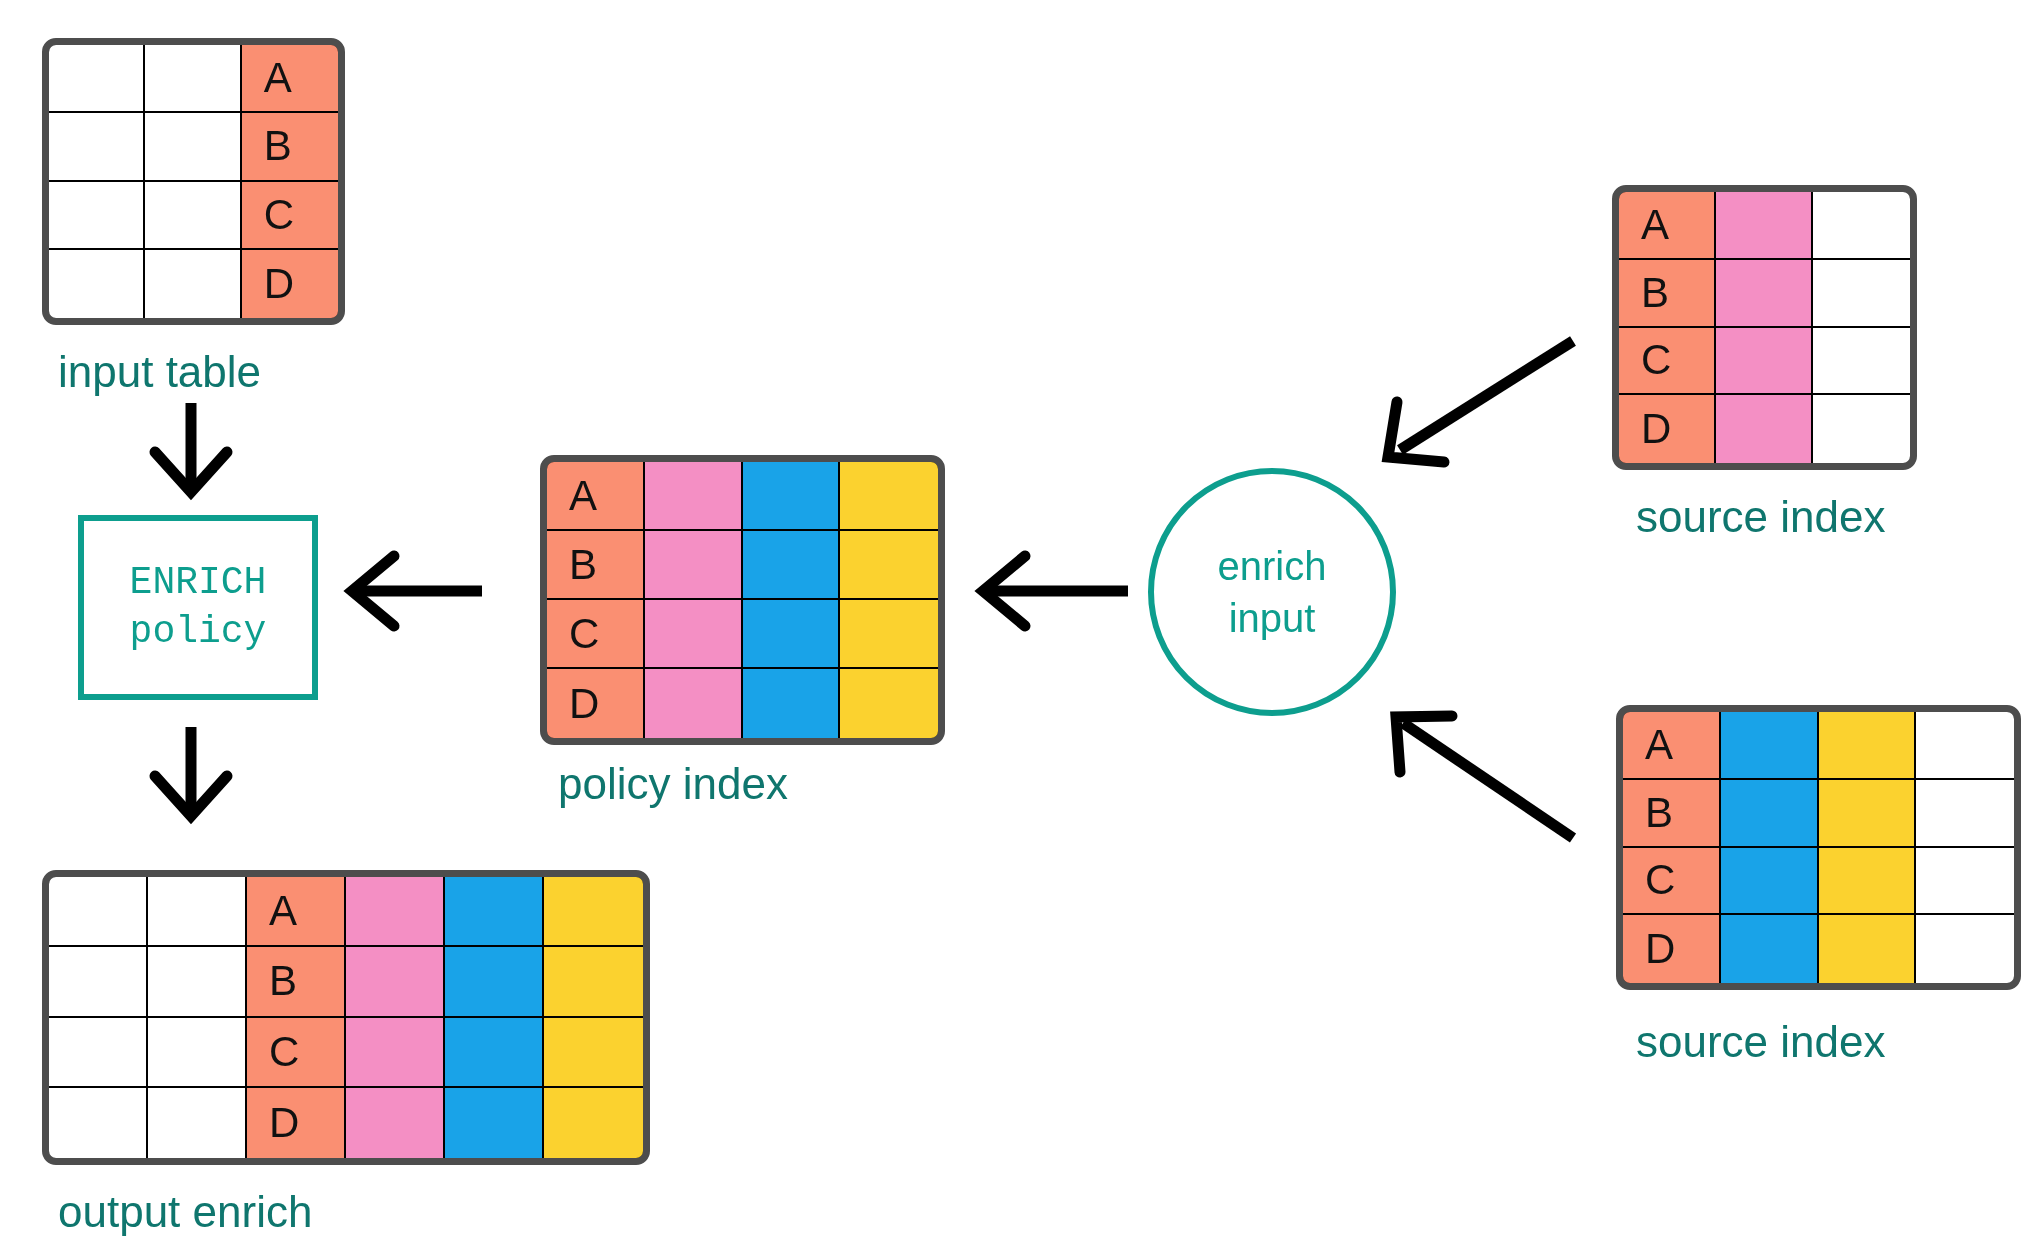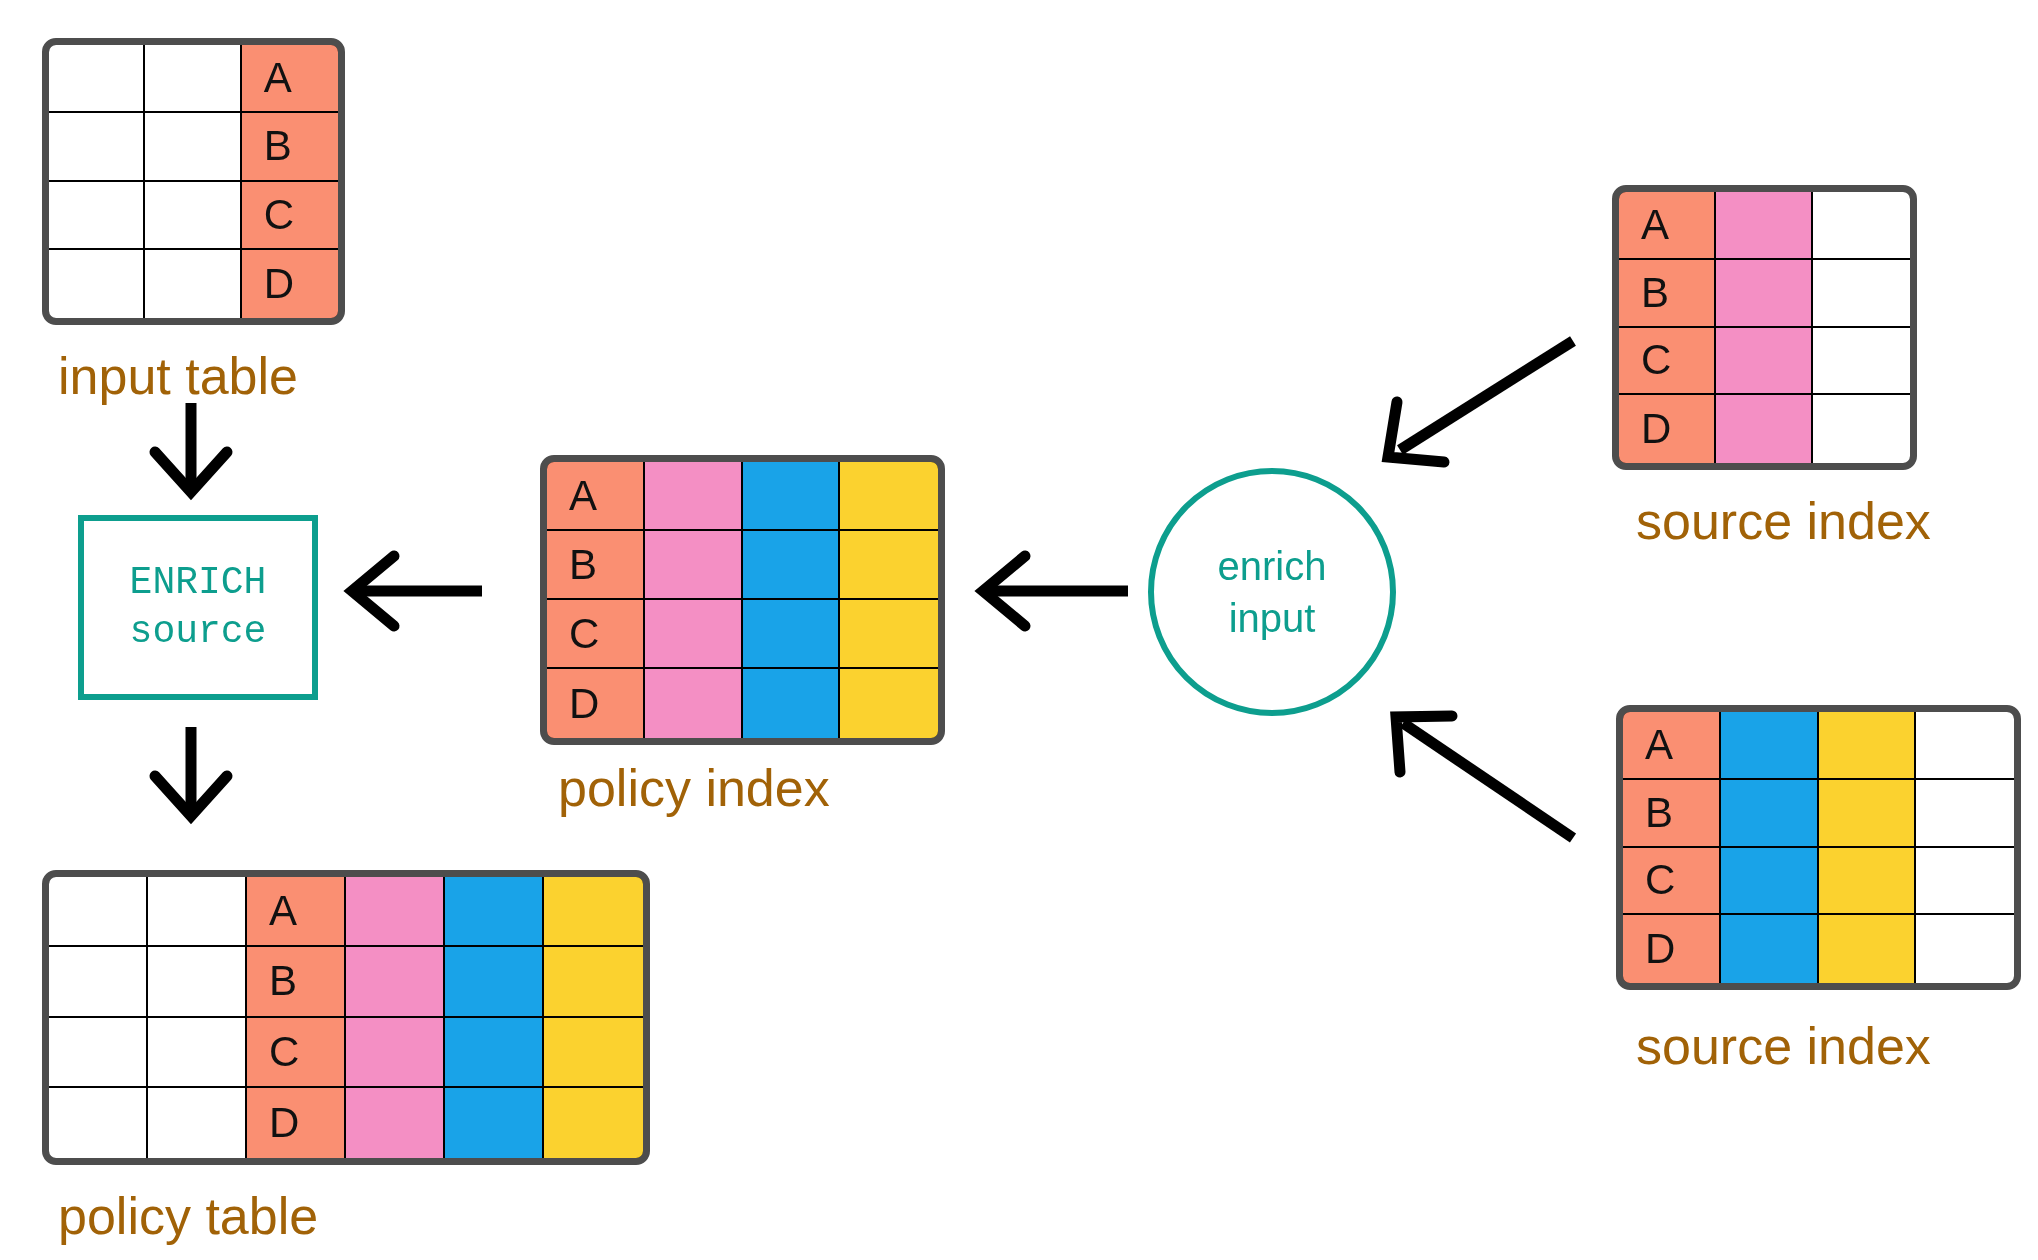--- a/index.html
+++ b/index.html
@@ -50,22 +50,22 @@
   .cell.last-row { border-bottom: none; }
 
   .c-white  { background: #ffffff; }
   .c-salmon { background: #fa8f72; }
   .c-pink   { background: #f48fc4; }
   .c-blue   { background: #19a3e8; }
   .c-yellow { background: #fbd22f; }
 
   .caption {
     position: absolute;
-    font-size: 52px;
-    color: #a16207;
+    font-size: 44px;
+    color: #0f766e;
     white-space: nowrap;
     line-height: 1;
   }
 
   
   .cmd-box {
     position: absolute;
     box-sizing: border-box;
     border: 6px solid #0d9e8e;
     background: #ffffff;
@@ -123,21 +123,21 @@
         <div class="cell c-salmon last-col">C</div>
         <div class="cell c-white last-row"></div>
         <div class="cell c-white last-row"></div>
         <div class="cell c-salmon last-col last-row">D</div>
       </div>
   </div>
   <div class="caption" style="left:58px; top:350px;">input table</div>
 
   <div class="cmd-box" style="left:78px; top:515px; width:240px; height:185px;">
     <div>ENRICH</div>
-    <div>source</div>
+    <div>policy</div>
   </div>
 
   <div class="table-block" style="left:42px; top:870px;">
     <div class="grid" id="grid-output-table" style="width: 608px; height: 295px; grid-template-columns: repeat(6, 1fr); grid-template-rows: repeat(4, 1fr);">
         <div class="cell c-white"></div>
         <div class="cell c-white"></div>
         <div class="cell c-salmon">A</div>
         <div class="cell c-pink"></div>
         <div class="cell c-blue"></div>
         <div class="cell c-yellow last-col"></div>
@@ -154,21 +154,21 @@
         <div class="cell c-blue"></div>
         <div class="cell c-yellow last-col"></div>
         <div class="cell c-white last-row"></div>
         <div class="cell c-white last-row"></div>
         <div class="cell c-salmon last-row">D</div>
         <div class="cell c-pink last-row"></div>
         <div class="cell c-blue last-row"></div>
         <div class="cell c-yellow last-col last-row"></div>
       </div>
   </div>
-  <div class="caption" style="left:58px; top:1190px;">policy table</div>
+  <div class="caption" style="left:58px; top:1190px;">output enrich</div>
 
   <div class="table-block" style="left:540px; top:455px;">
     <div class="grid" id="grid-enrich-index" style="width: 405px; height: 290px; grid-template-columns: repeat(4, 1fr); grid-template-rows: repeat(4, 1fr);">
         <div class="cell c-salmon">A</div>
         <div class="cell c-pink"></div>
         <div class="cell c-blue"></div>
         <div class="cell c-yellow last-col"></div>
         <div class="cell c-salmon">B</div>
         <div class="cell c-pink"></div>
         <div class="cell c-blue"></div>

